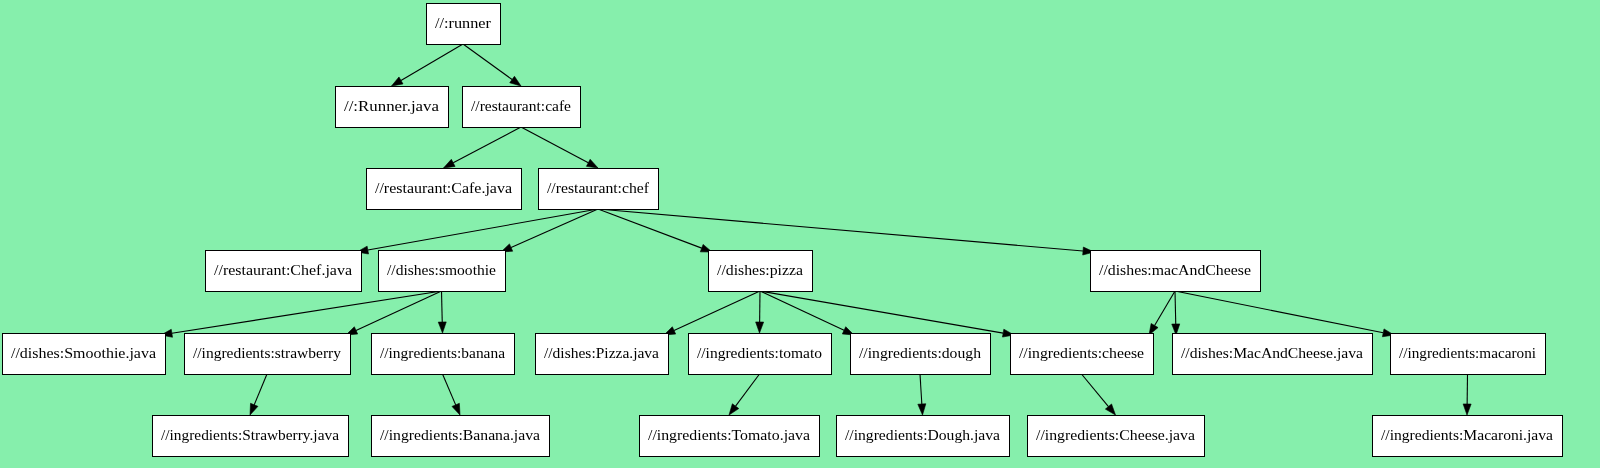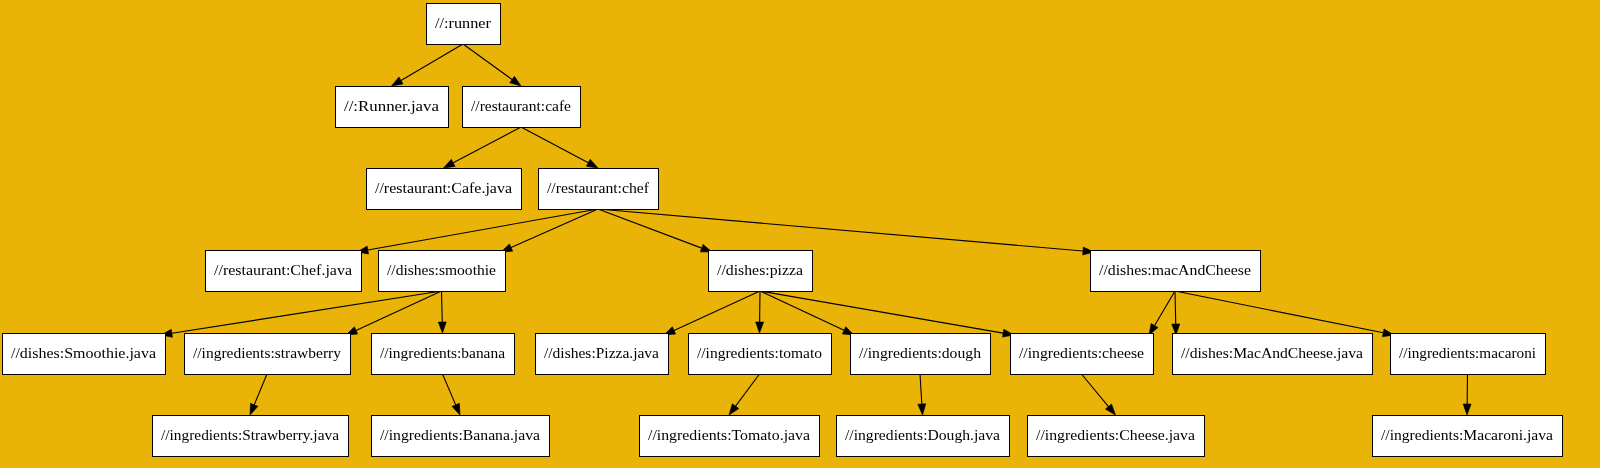--- a/index.html
+++ b/index.html
@@ -4,21 +4,21 @@
 <style>
   html, body {
     margin: 0;
     padding: 0;
     background: #ffffff;
   }
   #graph-root {
     position: relative;
     width: 1600px;
     height: 468px;
-    background: #eab308;
+    background: #86efac;
     font-family: "Liberation Serif", "DejaVu Serif", serif;
   }
   svg#graph-svg {
     display: block;
     width: 1600px;
     height: 468px;
   }
   .node-box {
     fill: #ffffff;
     stroke: #000000;

